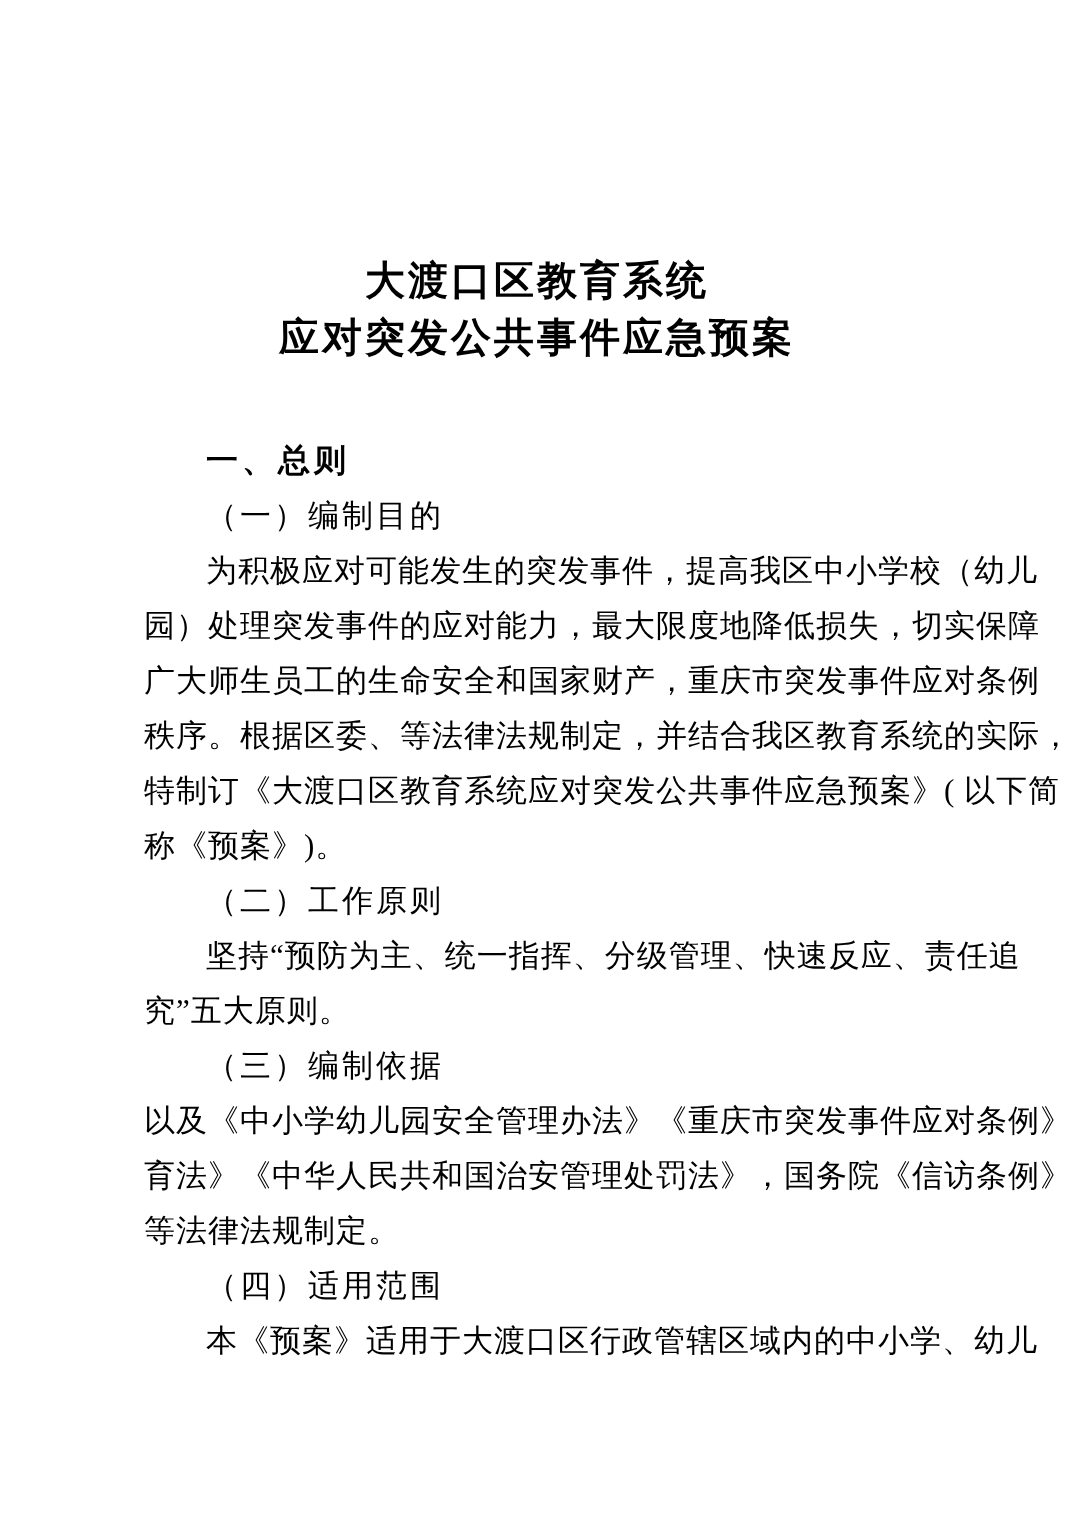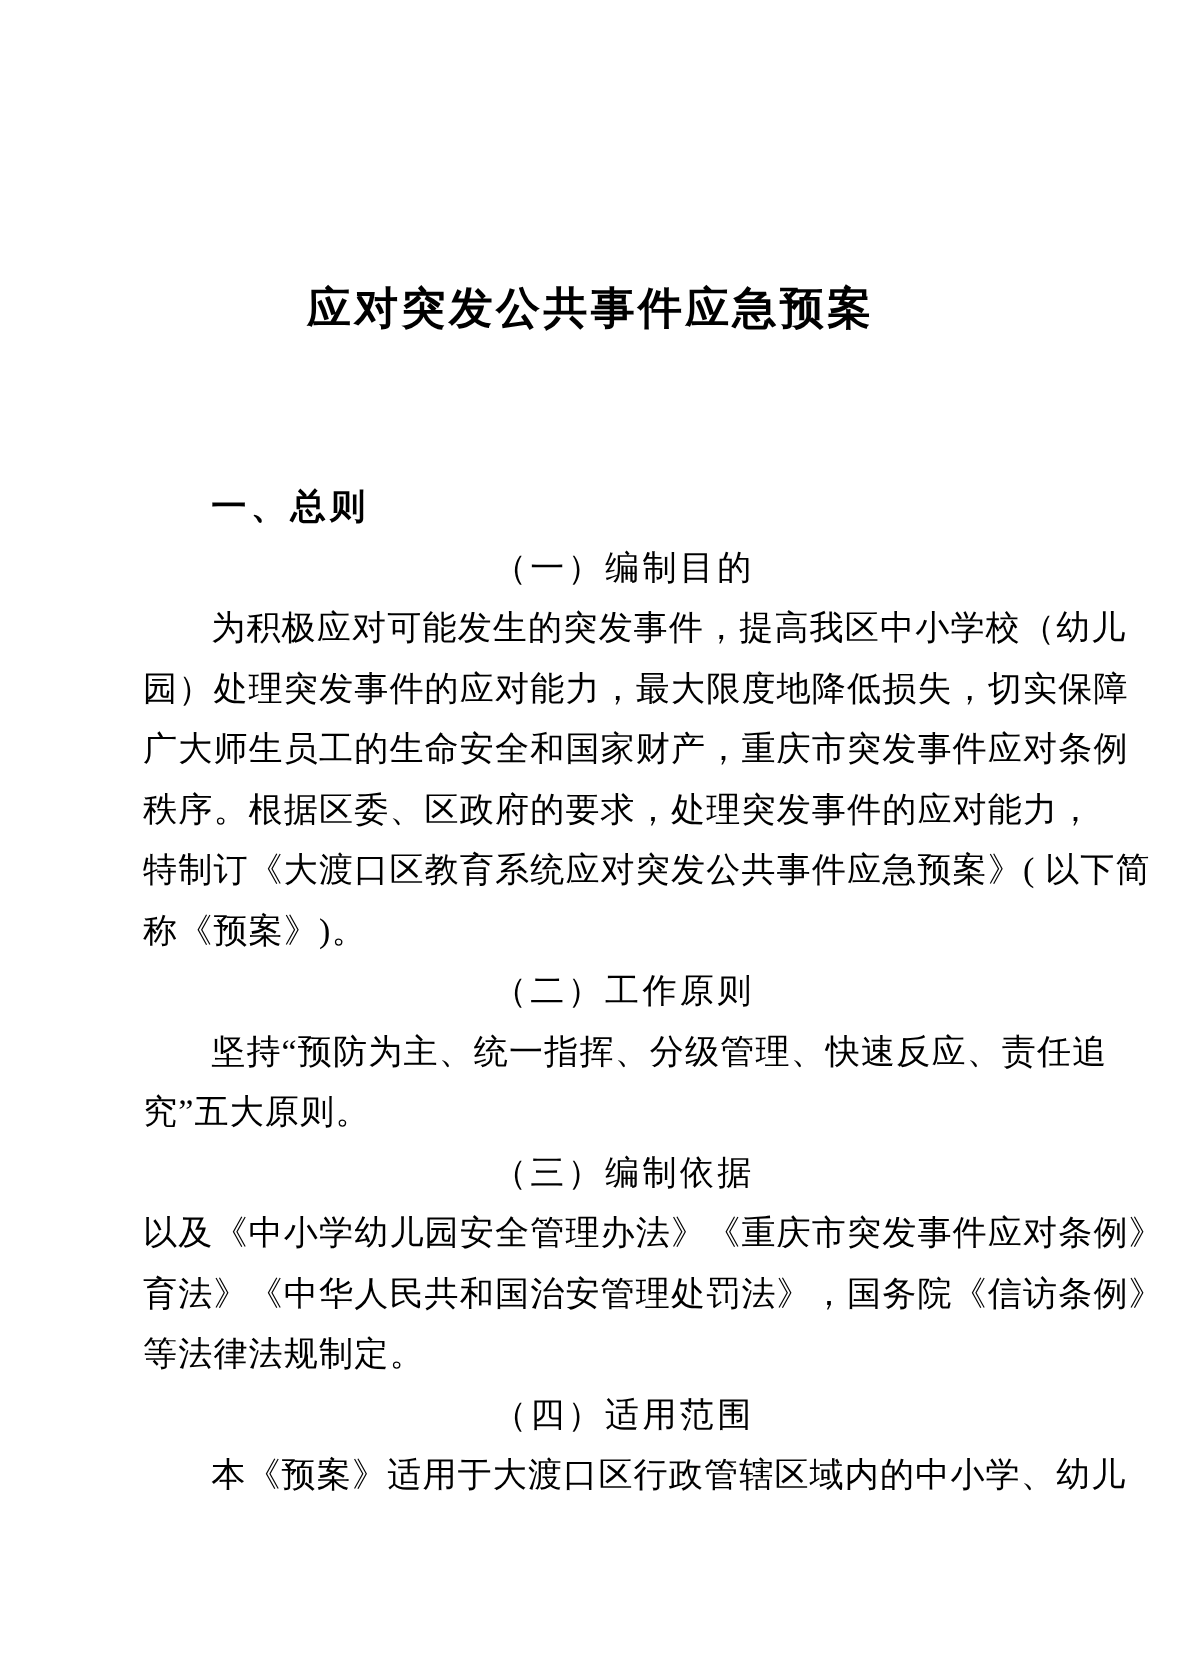--- a/index.html
+++ b/index.html
@@ -26,65 +26,65 @@
   .title-line {
     font-size: 40px;
     line-height: 57px;
     font-weight: bold;
     letter-spacing: 3px;
     white-space: nowrap;
   }
   .content {
     position: absolute;
     top: 433px;
-    left: 130px;
+    left: 144px;
     width: 812px;
     font-size: 31px;
   }
   .line {
     height: 55px;
     line-height: 55px;
     white-space: nowrap;
     overflow: visible;
   }
   .indent {
     padding-left: 62px;
   }
   .section-heading {
     font-family: "Liberation Sans", sans-serif;
     font-weight: bold;
     font-size: 32px;
     letter-spacing: 4px;
   }
   .sub-heading {
     letter-spacing: 3px;
-    text-align: center;
   }
   .body-line {
     letter-spacing: 1px;
   }
 </style>
 </head>
 <body>
 
 <div class="page">
 
   <div class="title-block">
+    <div class="title-line">大渡口区教育系统</div>
     <div class="title-line">应对突发公共事件应急预案</div>
   </div>
 
   <div class="content">
 
     <div class="line section-heading indent">一、总则</div>
 
     <div class="line sub-heading indent">（一）编制目的</div>
     <div class="line body-line indent">为积极应对可能发生的突发事件，提高我区中小学校（幼儿</div>
     <div class="line body-line">园）处理突发事件的应对能力，最大限度地降低损失，切实保障</div>
     <div class="line body-line">广大师生员工的生命安全和国家财产，重庆市突发事件应对条例</div>
-    <div class="line body-line">秩序。根据区委、区政府的要求，处理突发事件的应对能力，</div>
+    <div class="line body-line">秩序。根据区委、等法律法规制定，并结合我区教育系统的实际，</div>
     <div class="line body-line">特制订《大渡口区教育系统应对突发公共事件应急预案》( 以下简</div>
     <div class="line body-line">称《预案》)。</div>
 
     <div class="line sub-heading indent">（二）工作原则</div>
     <div class="line body-line indent">坚持“预防为主、统一指挥、分级管理、快速反应、责任追</div>
     <div class="line body-line">究”五大原则。</div>
 
     <div class="line sub-heading indent">（三）编制依据</div>
     <div class="line body-line">以及《中小学幼儿园安全管理办法》《重庆市突发事件应对条例》</div>
     <div class="line body-line">育法》《中华人民共和国治安管理处罚法》，国务院《信访条例》</div>

